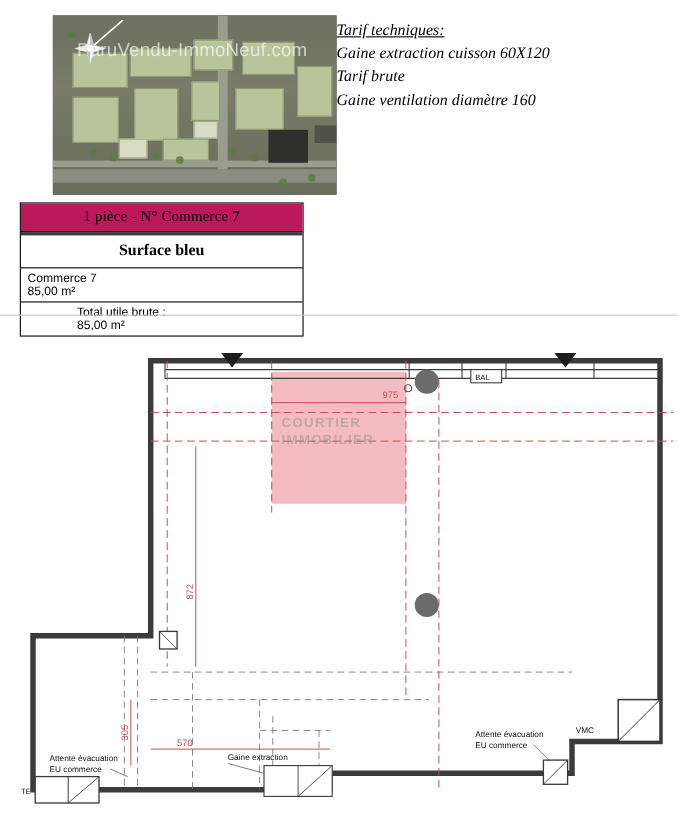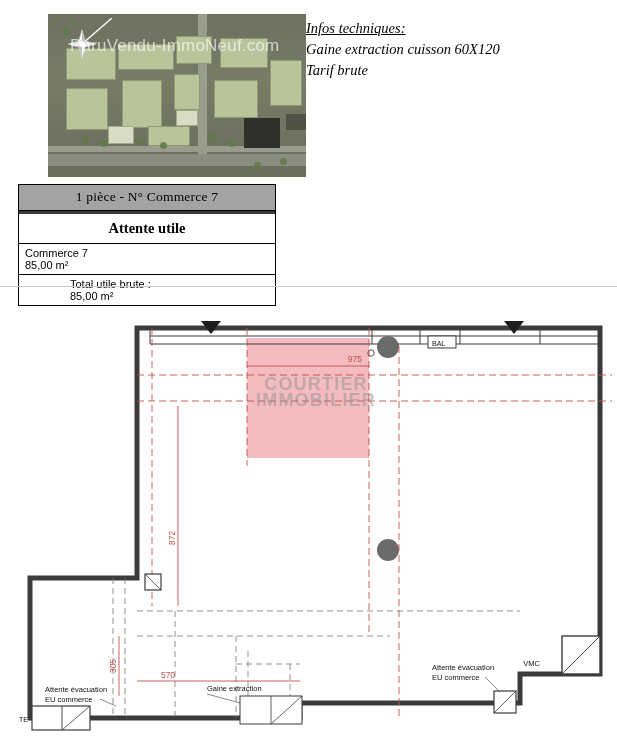--- a/index.html
+++ b/index.html
@@ -84,21 +84,21 @@
   .infotable {
     position: absolute;
     left: 18px;
     top: 184px;
     width: 258px;
     border: 1px solid #000;
     background: #fff;
     box-sizing: border-box;
   }
   .it-head {
-    background: #a3a3a3;
+    background: #be185d;
     border-bottom: 1px solid #000;
     text-align: center;
     font-size: 13.5px;
     padding: 4px 0 5px 0;
     letter-spacing: .2px;
   }
   .it-head-rule {
     height: 3px;
     background: #3a3a3a;
     margin: 0;
@@ -152,26 +152,26 @@
     height: 457px;
     margin-top: 18px;
   }
   .plan svg { display: block; }
 
   .wm-plan {
     position: absolute;
     left: 256px;
     top: 70px;
     font-family: "Liberation Sans", sans-serif;
-    font-size: 18px;
+    font-size: 12px;
     font-weight: bold;
     letter-spacing: 1.2px;
     color: rgba(150,150,150,0.55);
     line-height: 16px;
-    text-align: center;
+    text-align: left;
   }
 </style>
 </head>
 <body>
 
 <div class="siteplan">
   <div class="sp-ground"></div>
 
   <div class="sp-road" style="left:0; top:140px; width:258px; height:12px;"></div>
   <div class="sp-road2" style="left:0; top:132px; width:258px; height:6px;"></div>
@@ -212,35 +212,36 @@
     <polygon points="26,40 22,26 26,26" fill="#bdbdbd"></polygon>
     <circle cx="26" cy="26" r="3" fill="#ffffff"></circle>
   </svg>
 
   <div class="wm-top">ParuVendu-ImmoNeuf.com</div>
 </div>
 
 <div class="infotable">
   <div class="it-head">1 pièce  -  N° Commerce 7</div>
   <div class="it-head-rule"></div>
-  <div class="it-title">Attente utile</div>
+  <div class="it-title">Surface bleu</div>
   <div class="it-row">
     <span>Commerce 7</span>
     <span class="v">85,00 m²</span>
   </div>
   <div class="it-row">
     <span>Total utile brute :</span>
     <span class="v">85,00 m²</span>
   </div>
 </div>
 
 <div class="infos">
-  <div class="ttl">Infos techniques:</div>
+  <div class="ttl">Tarif techniques:</div>
   <div>Gaine extraction cuisson 60X120</div>
   <div>Tarif brute</div>
+  <div>Gaine ventilation diamètre 160</div>
 </div>
 
 <div class="hsep"></div>
 
 <div class="plan">
   <svg width="617" height="457" viewBox="0 0 617 457">
 
     <rect x="247" y="32" width="122" height="120" fill="#f4bcc1"></rect>
 
     <g stroke="#3b3b3b" fill="none" stroke-width="5">

